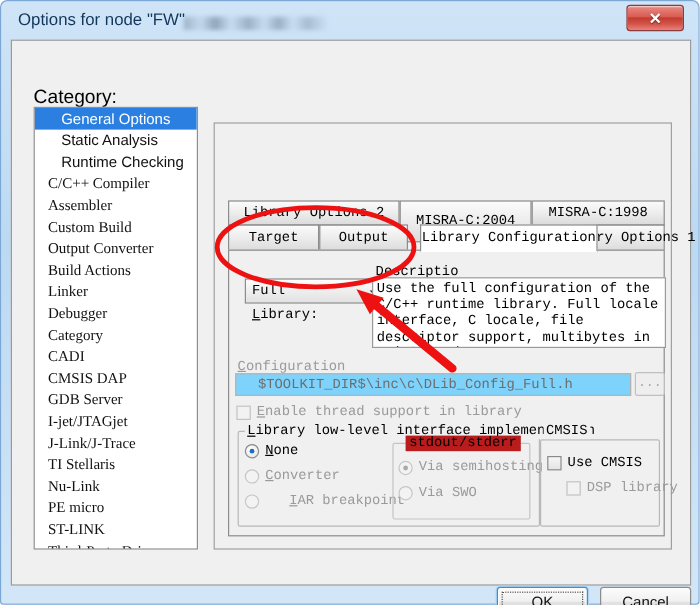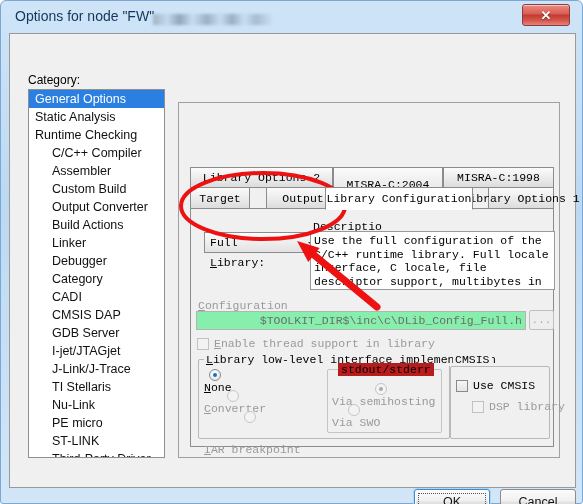--- a/index.html
+++ b/index.html
@@ -63,37 +63,37 @@
     position: absolute; left: 8px; top: 32px;
     width: 567px; height: 455px;
     box-sizing: border-box;
     background: #f0f0f0;
     border: 1px solid #9a9a9a;
   }
 
   
   #category-label {
     position: absolute; left: 18px; top: 39px;
-    font-size: 12px; color: #000;
+    font-size: 16px; color: #000;
   }
   #category-list {
     position: absolute; left: 18px; top: 55px;
     width: 137px; height: 369px;
     box-sizing: border-box;
     background: #ffffff;
     border: 1px solid #8f8f8f;
     overflow: hidden;
   }
   .cat-item {
     font-size: 12.5px; color: #111;
     line-height: 18px; height: 18px;
-    padding-left: 6px;
+    padding-left: 22px;
     white-space: nowrap;
   }
-  .cat-item.indent { padding-left: 23px; }
+  .cat-item.indent { padding-left: 11px; font-family: Liberation Serif, serif; }
   .cat-item.selected {
     background: #2a7fe0;
     color: #ffffff;
   }
 
   
   #settings-group {
     position: absolute; left: 168px; top: 68px;
     width: 382px; height: 356px;
     box-sizing: border-box;
@@ -116,23 +116,23 @@
   .tab.active {
     background: #ffffff;
     border-bottom: 1px solid #ffffff;
     z-index: 5;
   }
   
   #tab-liboptions2   { left: 0;   top: 0;  width: 143px; height: 21px; }
   #tab-misra2004     { left: 143px; top: 0; width: 110px; height: 35px; }
   #tab-misra1998     { left: 253px; top: 0; width: 111px; height: 21px; }
   
-  #tab-target        { left: 0;   top: 20px; width: 60px;  height: 22px; }
+  #tab-target        { left: 0;   top: 20px; width: 76px;  height: 22px; }
   #tab-output        { left: 76px;  top: 20px; width: 74px;  height: 22px; text-align: right; }
-  #tab-libconfig     { left: 135px; top: 20px; width: 148px; height: 23px; }
+  #tab-libconfig     { left: 160px; top: 20px; width: 148px; height: 23px; }
   #tab-liboptions1   { left: 298px; top: 20px; width: 66px;  height: 22px; }
 
   
   #tab-page {
     position: absolute; left: 180px; top: 174px;
     width: 364px; height: 239px;
     box-sizing: border-box;
     border: 1px solid #8c8c8c;
     background: #f0f0f0;
   }
@@ -174,26 +174,26 @@
     font-family: "Liberation Mono", monospace;
     font-size: 11.5px; line-height: 13.5px; color: #000;
   }
 
   #configuration-label { position: absolute; left: 188px; top: 265px; color: #9a9a9a; }
   #configuration-input {
     position: absolute; left: 186px; top: 277px;
     width: 330px; height: 19px;
     box-sizing: border-box;
     border: 1px solid #b4b4b4;
-    background: #86efac;
+    background: #7dd3fc;
     color: #6d6d6d;
     font-family: "Liberation Mono", monospace;
     font-size: 11.5px;
-    padding: 2px 3px;
-    overflow: hidden; white-space: nowrap; text-align: right;
+    padding: 2px 18px;
+    overflow: hidden; white-space: nowrap;
   }
   #configuration-browse {
     position: absolute; left: 519px; top: 276px;
     width: 25px; height: 20px;
     box-sizing: border-box;
     border: 1px solid #c0c0c0;
     border-radius: 2px;
     background: #eeeeee;
     color: #a8a8a8;
     font-family: "Liberation Mono", monospace;
@@ -217,21 +217,21 @@
     position: absolute; left: 188px; top: 325px;
     width: 252px; height: 80px;
     box-sizing: border-box;
     border: 1px solid #b8b8b8;
     border-radius: 2px;
   }
   #lowlevel-title {
     position: absolute; left: 194px; top: 319px;
     background: #f0f0f0; padding: 0 2px;
   }
-  .radio-row { position: absolute; display: flex; align-items: center; flex-direction: column; }
+  .radio-row { position: absolute; display: flex; align-items: flex-end; }
   .rad {
     width: 12px; height: 12px;
     box-sizing: border-box;
     border-radius: 50%;
     border: 1px solid #8a8a8a;
     background: radial-gradient(circle at 40% 35%, #ffffff, #e2e2e2);
     margin-right: 5px; flex: none;
     position: relative;
   }
   .rad.dim { border-color: #c6c6c6; background: #f3f3f3; }

